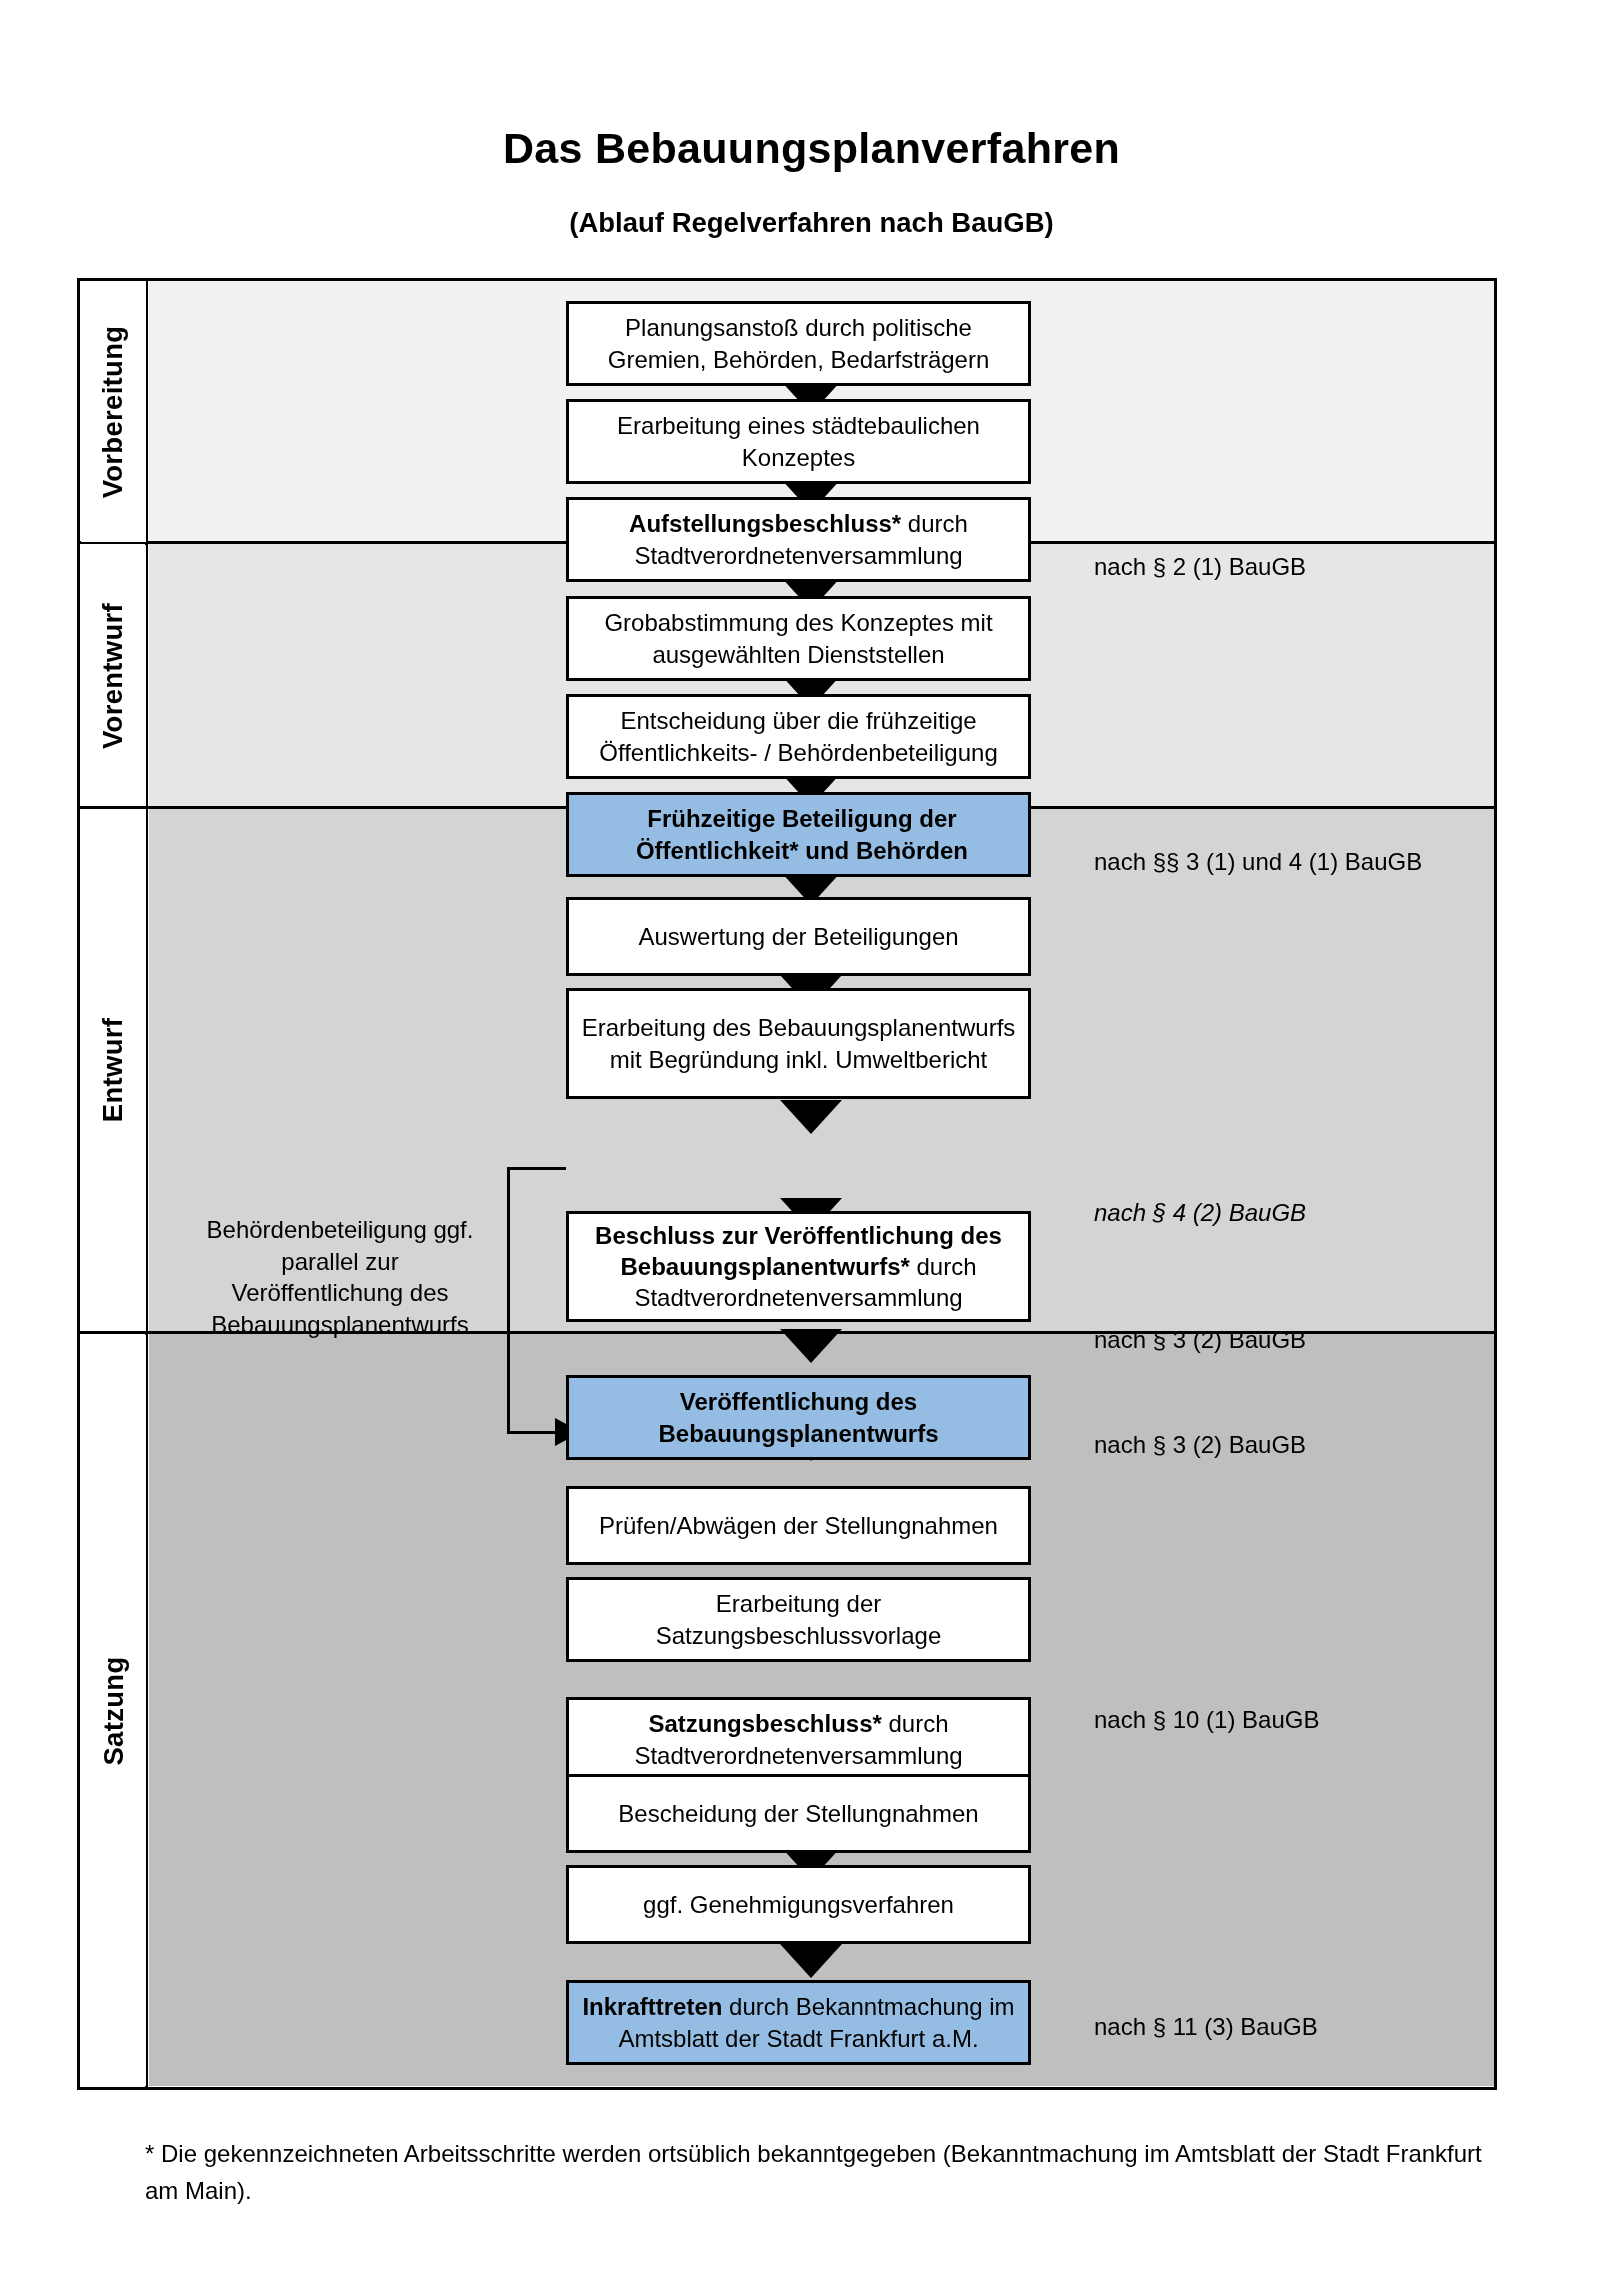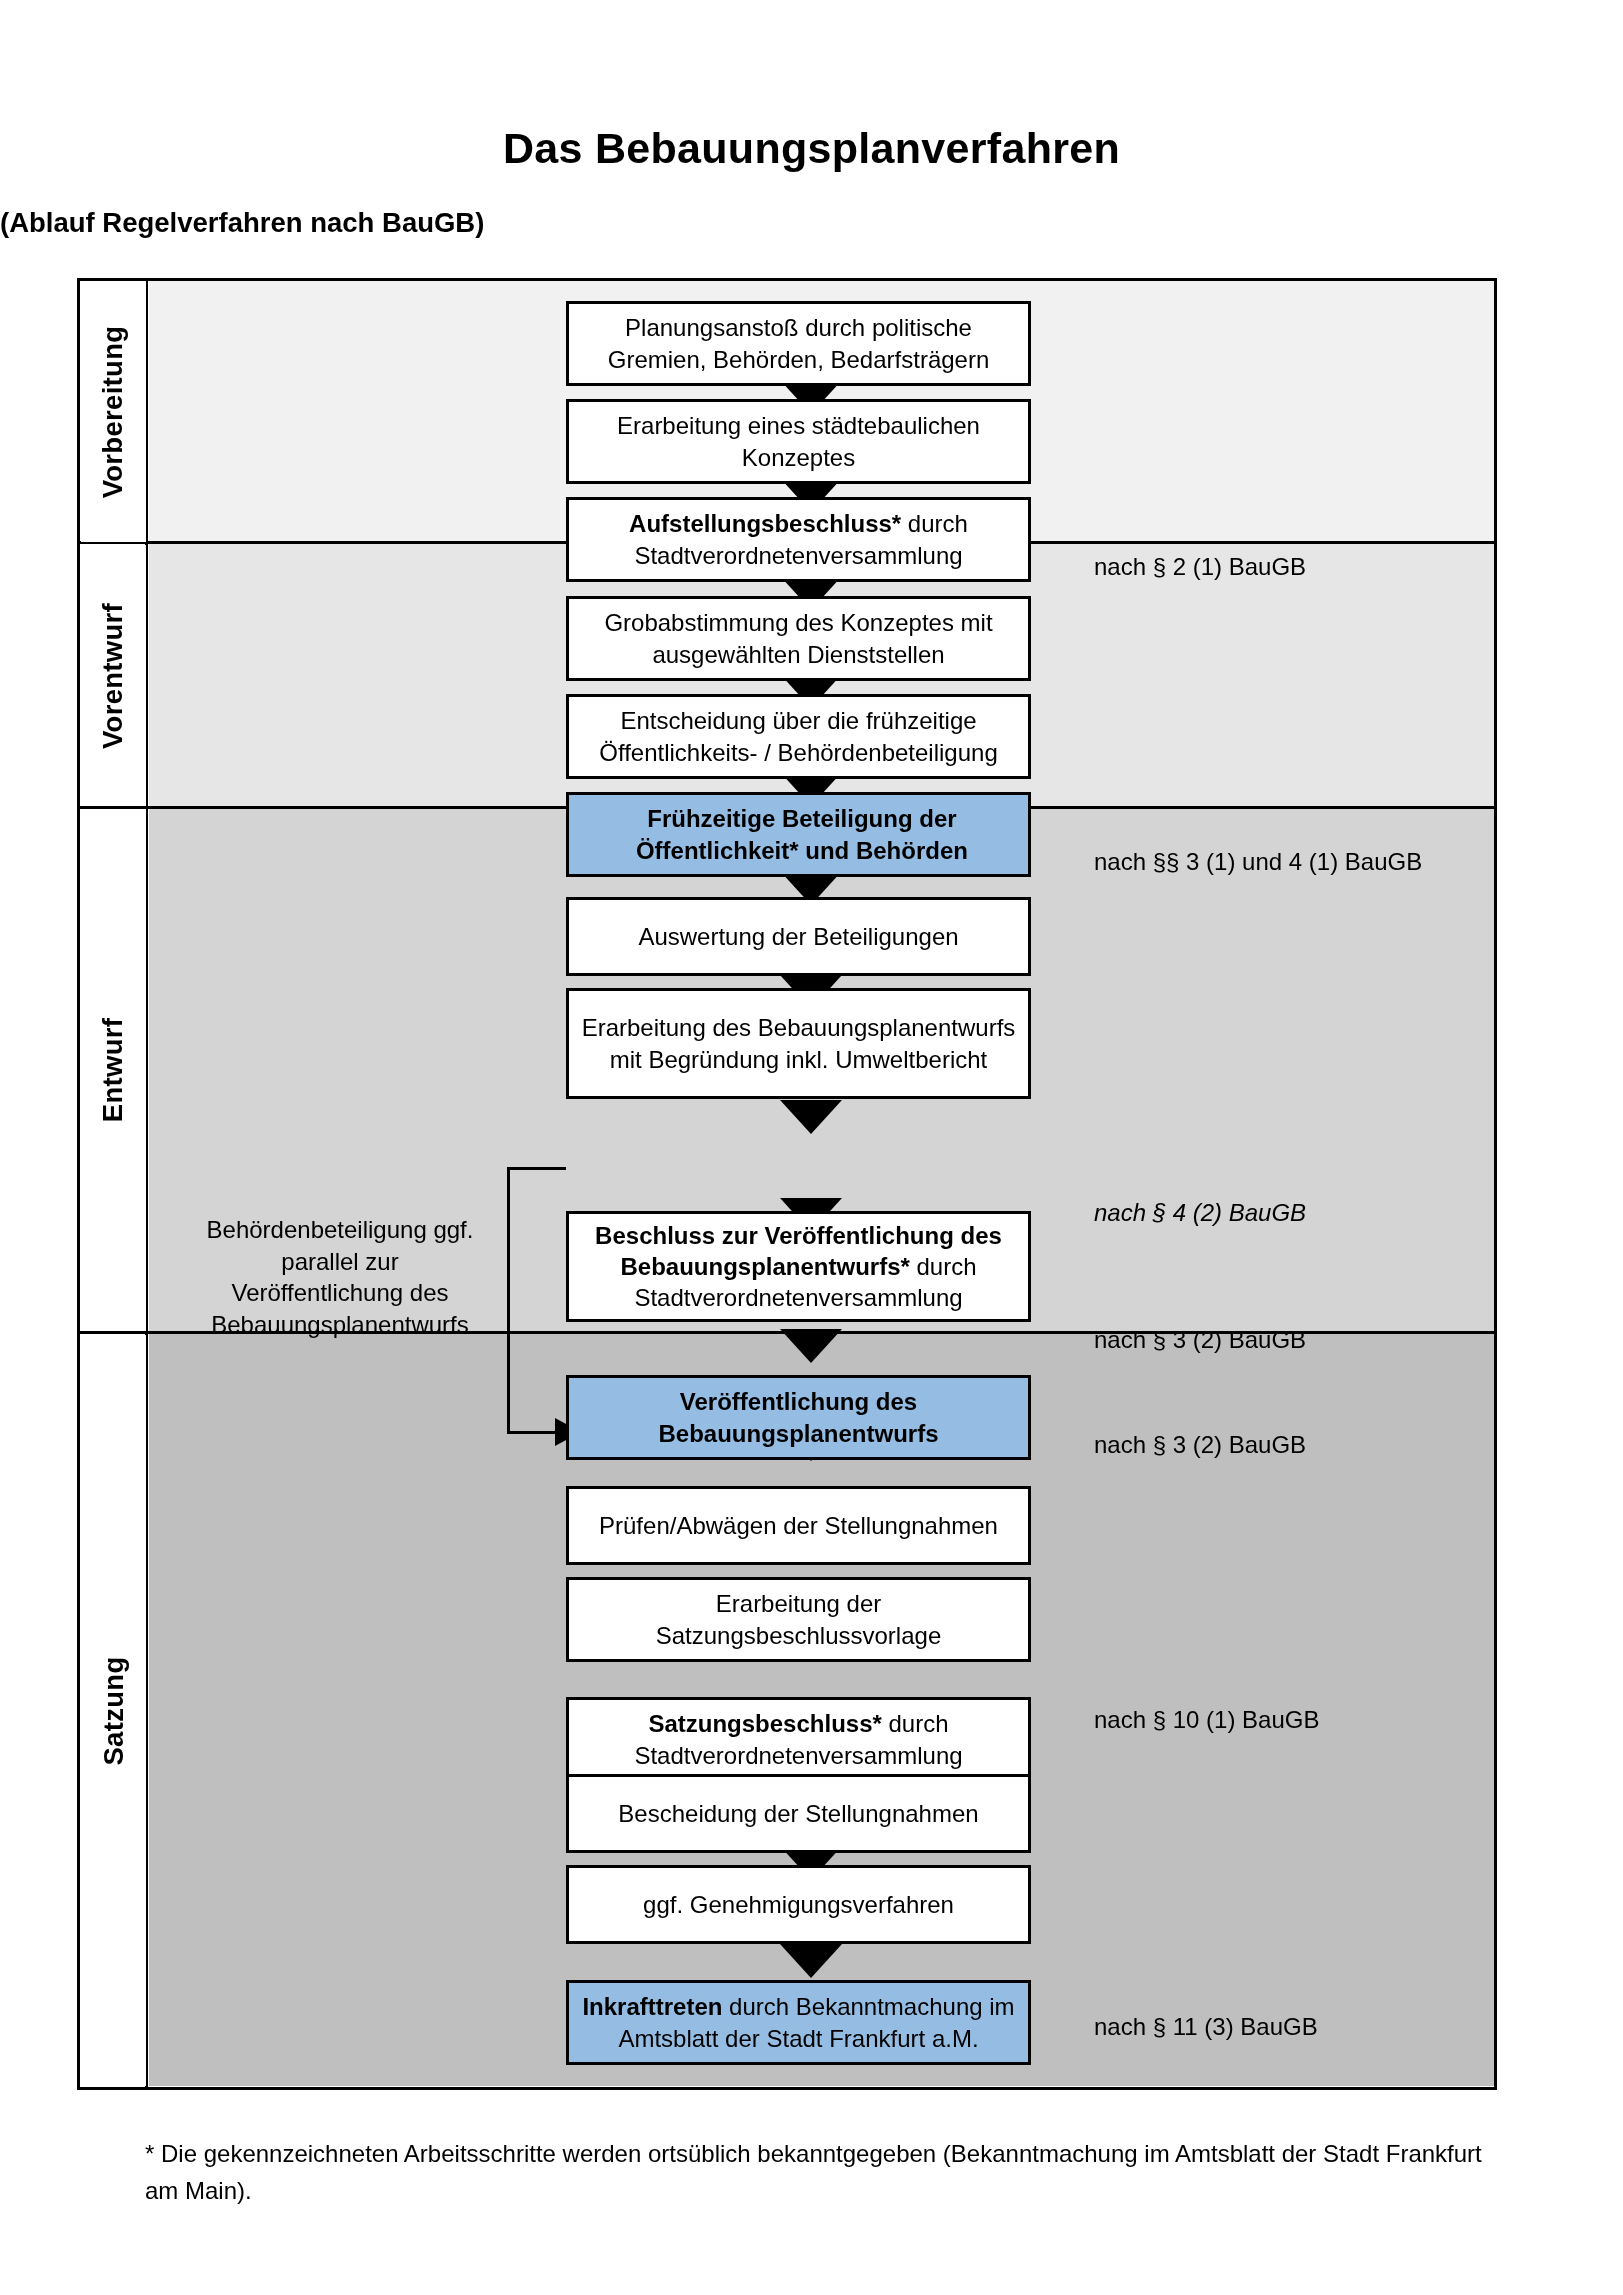--- a/index.html
+++ b/index.html
@@ -11,21 +11,21 @@
   }
   .page{position:relative;width:1623px;height:2295px;overflow:hidden;background:#fff;}
 
   
   .title{
     position:absolute;left:0;top:124px;width:1623px;
     text-align:center;font-size:43px;font-weight:bold;letter-spacing:0.3px;
   }
   .subtitle{
     position:absolute;left:0;top:207px;width:1623px;
-    font-size:27.5px;font-weight:bold;
+    text-align:center;font-size:27.5px;font-weight:bold;
   }
 
   
   .frame{
     position:absolute;left:77px;top:278px;
     width:1420px;height:1812px;
     border:3.3px solid #000;
     box-sizing:border-box;
   }
   

